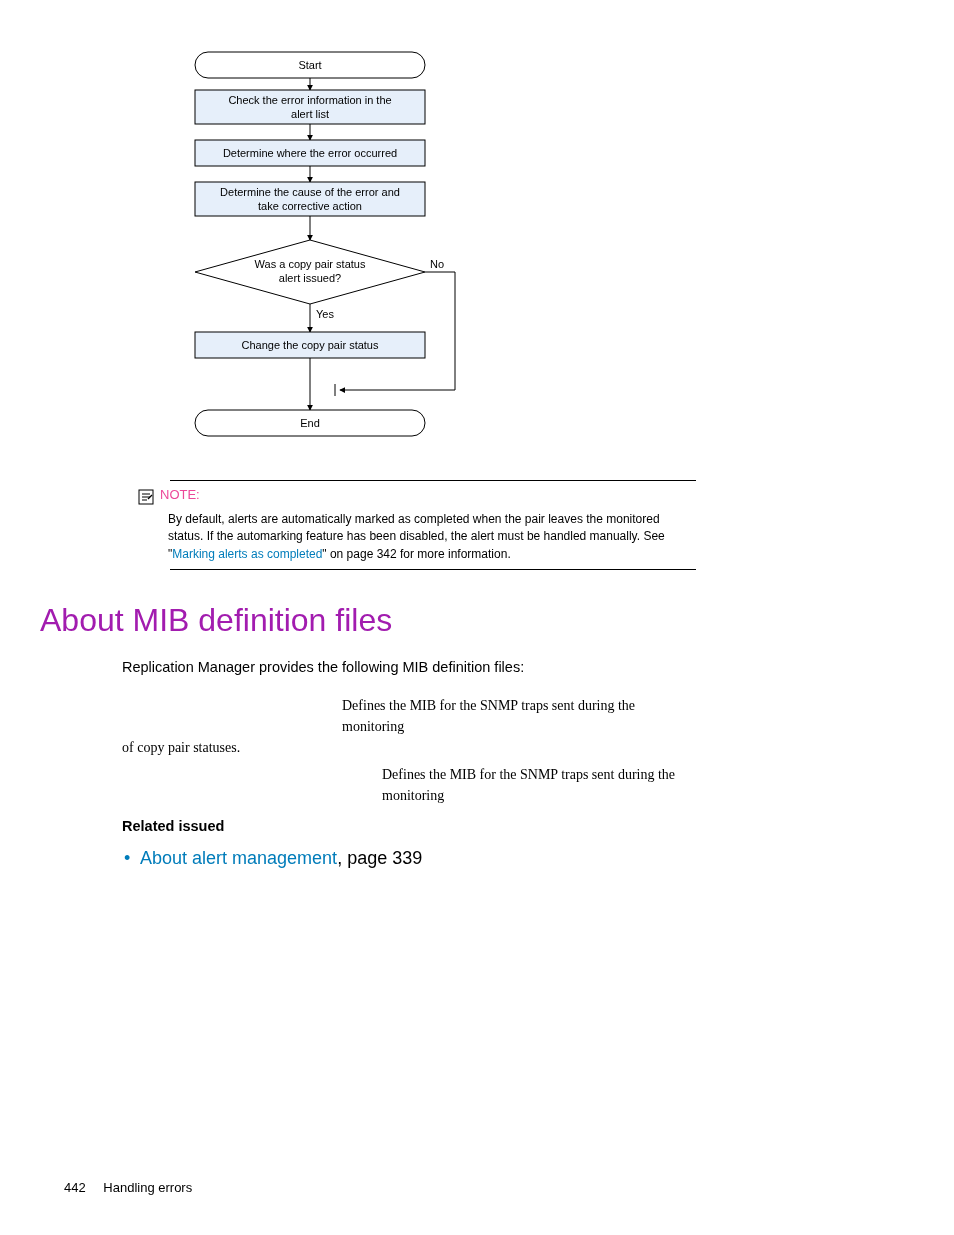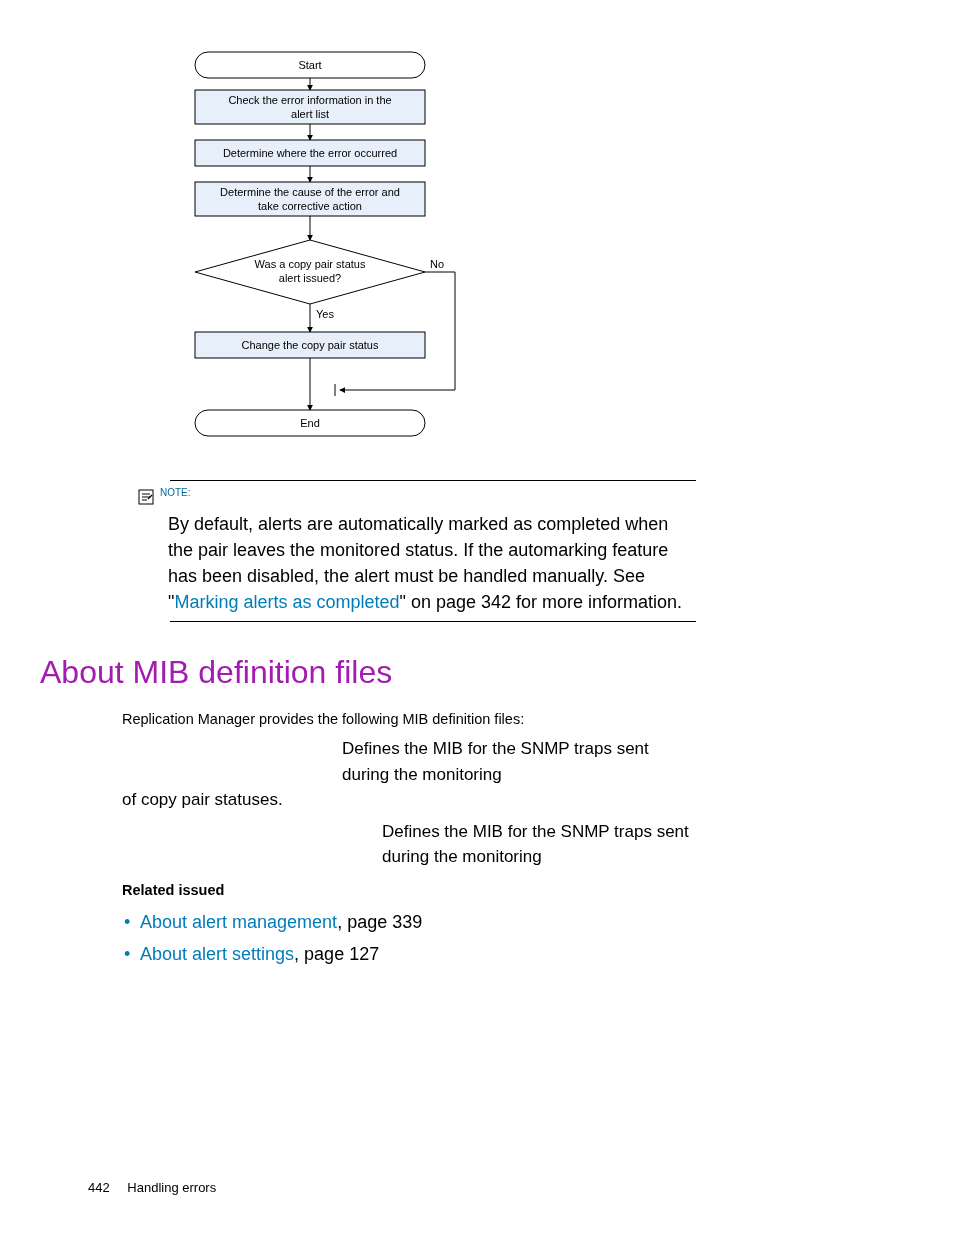--- a/index.html
+++ b/index.html
@@ -39,26 +39,26 @@
     gap: 6px;
     margin-left: 28px;
   }
   .note-icon {
     width: 16px;
     height: 16px;
     flex: 0 0 auto;
     margin-top: 2px;
   }
   .note-label {
-    color: #0369a1;
-    font-size: 10px;
+    color: #ec4899;
+    font-size: 13px;
   }
   .note-body {
     margin: 6px 0 6px 58px;
-    font-size: 18px;
+    font-size: 12px;
     line-height: 1.45;
   }
   .link {
     color: #007cba;
   }
   .hr-bottom {
     border: none;
     border-top: 1px solid #000;
     margin: 4px 0 0 60px;
   }
@@ -68,27 +68,28 @@
     font-size: 32px;
     color: #a21caf;
     margin: 32px 0 18px -40px;
   }
   .body-text {
     font-size: 14.5px;
     line-height: 1.5;
     margin: 0 0 16px 42px;
   }
   .body-text.tight {
-    margin-bottom: 5px;
+    margin-bottom: 16px;
   }
   .mib-row {
-    font-size: 17px;
+    font-size: 14px;
     line-height: 1.5;
     margin-left: 42px;
     margin-bottom: 6px;
+    font-family: Liberation Serif, serif;
   }
   .mib-def {
     display: inline-block;
     margin-left: 220px;
   }
   .related-heading {
     font-weight: bold;
     font-size: 14.5px;
     margin: 12px 0 8px 42px;
   }
@@ -105,21 +106,21 @@
   }
   ul.related li::before {
     content: "•";
     color: #007cba;
     position: absolute;
     left: 2px;
   }
   .footer {
     position: absolute;
     bottom: 40px;
-    left: 88px;
+    left: 64px;
     font-size: 13px;
   }
   .page-num {
     margin-right: 14px;
   }
 </style>
 </head>
 <body>
 
 <div class="page">
@@ -211,23 +212,20 @@
 
   <div class="mib-row">
     <span class="mib-def" style="margin-left:260px">Defines the MIB for the SNMP traps sent during the monitoring</span><br>
   </div>
 
   <div class="related-heading">Related issued</div>
   <ul class="related">
     <li>
       <span class="link">About alert management</span><span>, page 339</span>
     </li>
-    <li>
-      <span class="link">About alert settings</span><span>, page 127</span>
-    </li>
   </ul>
 
   <div class="footer">
     <span class="page-num">442</span>
     <span>Handling errors</span>
   </div>
 
 </div>
 
 </body></html>

